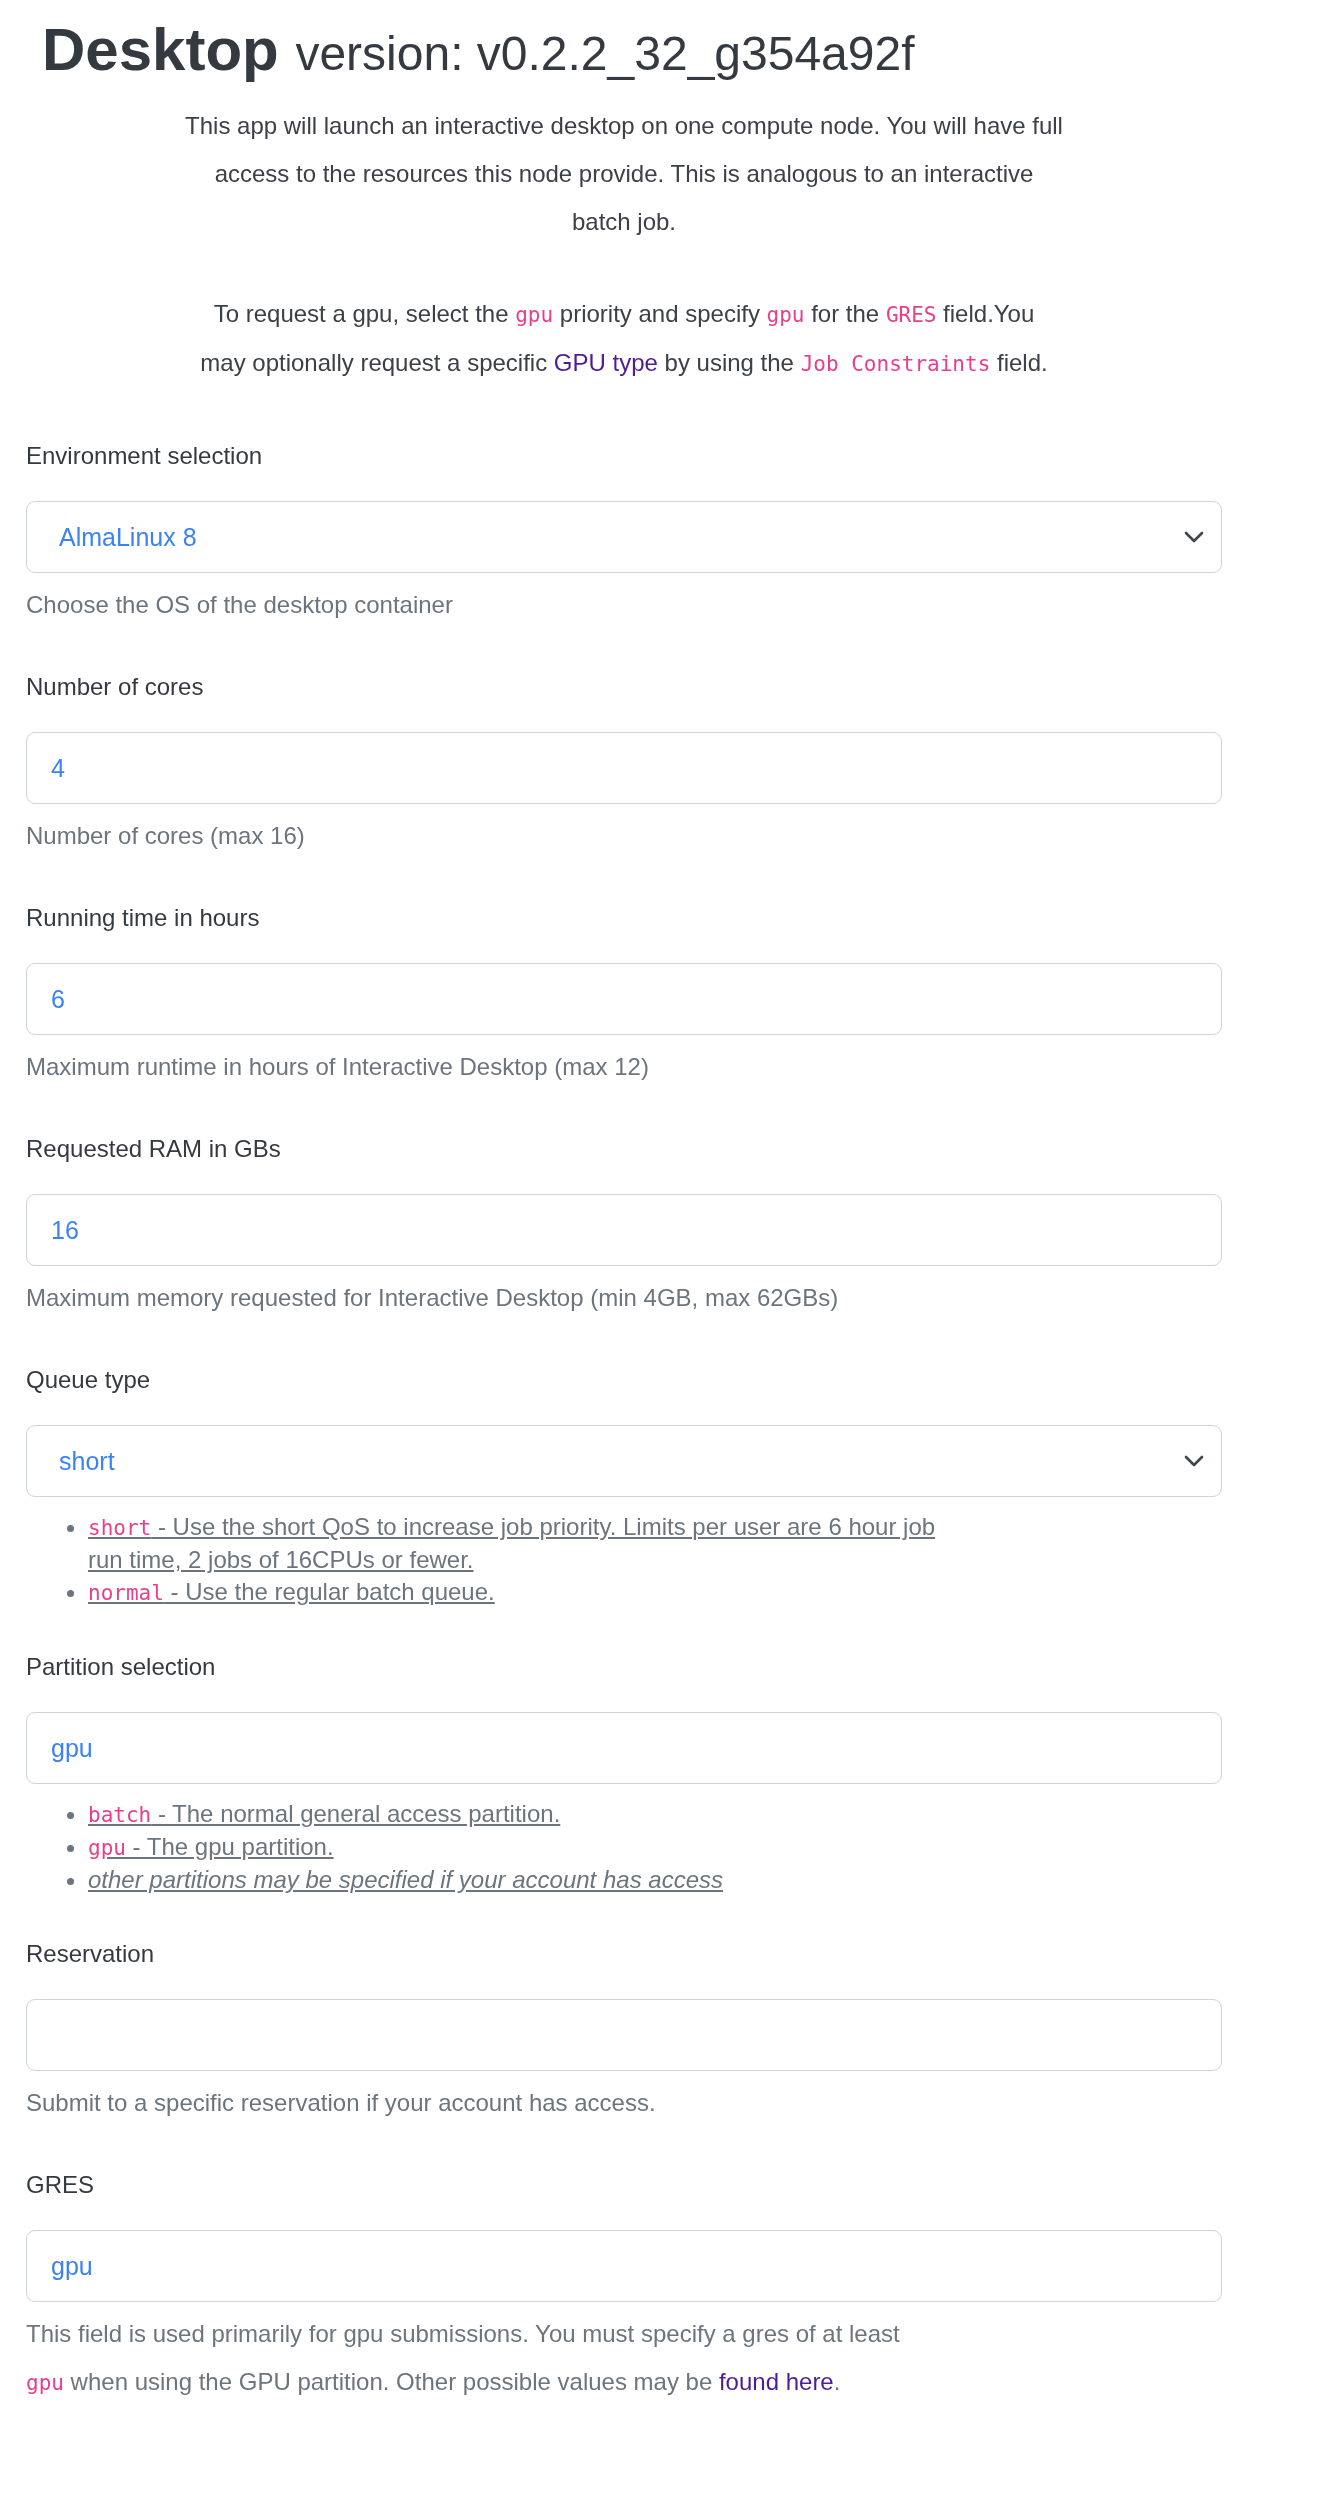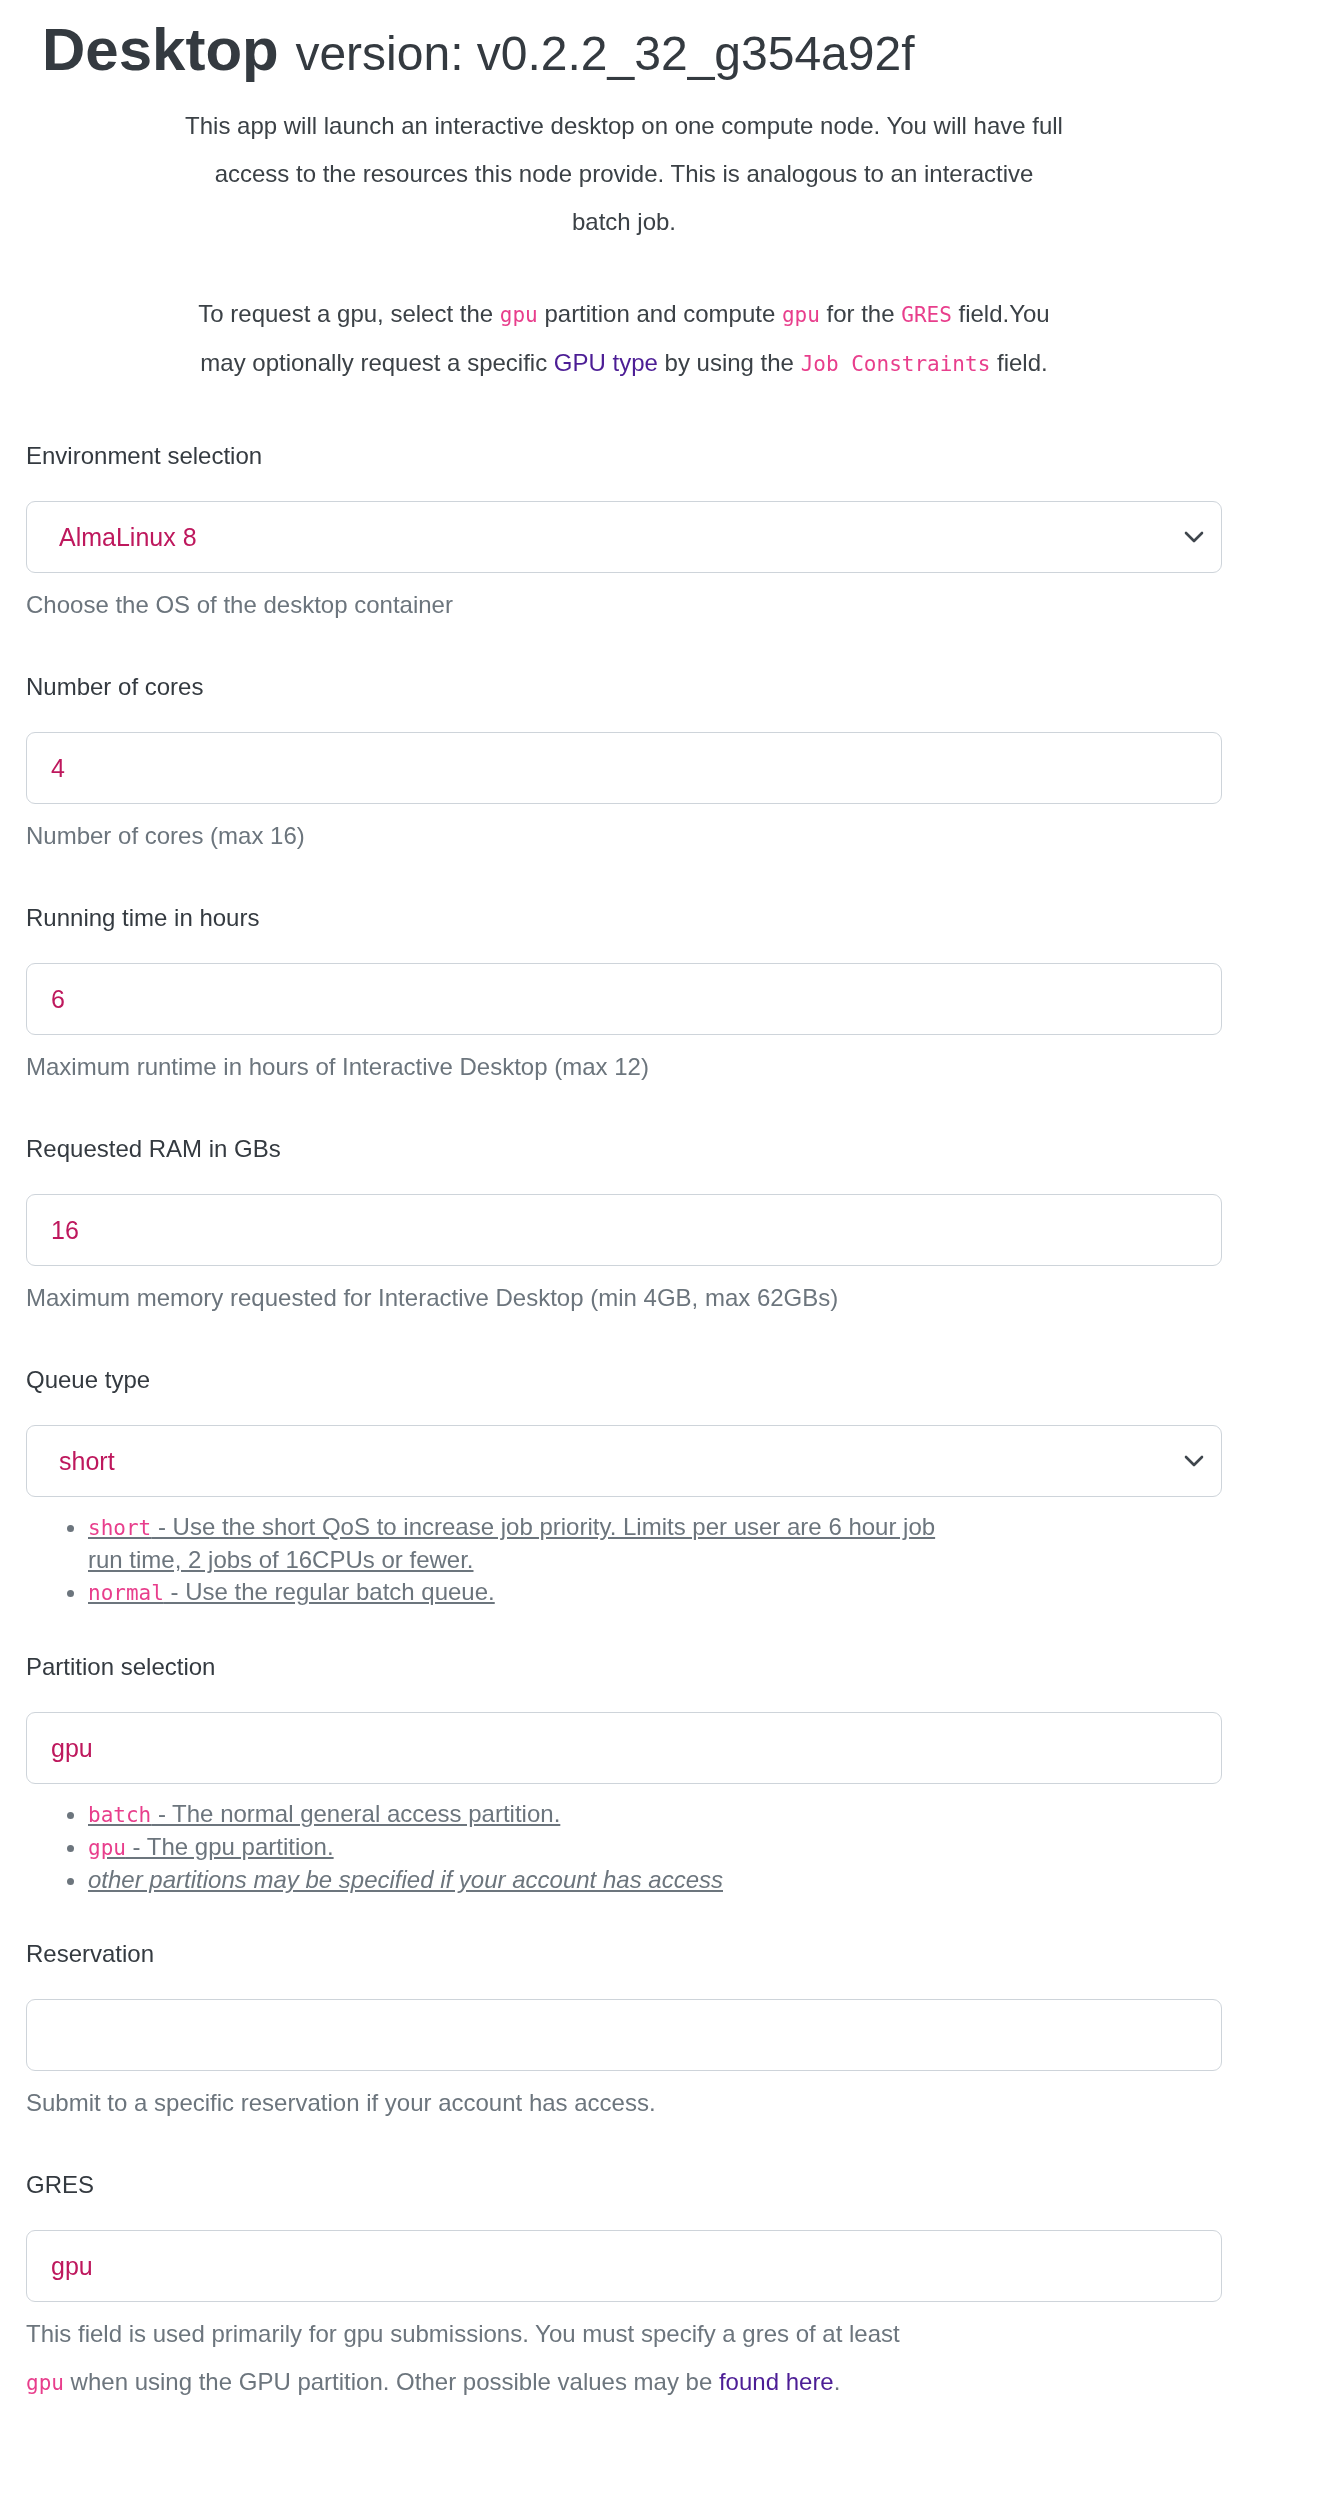--- a/index.html
+++ b/index.html
@@ -55,21 +55,21 @@
     color: #343a40;
   }
   .control-wrap { position: relative; }
   .form-control {
     display: block;
     width: 100%;
     height: 72px;
     box-sizing: border-box;
     font-family: "Liberation Sans", "DejaVu Sans", sans-serif;
     font-size: 25px;
-    color: #be185d;
+    color: #3b82f6;
     background: #ffffff;
     border: 1px solid #ced4da;
     border-radius: 9px;
     padding: 0 24px;
     outline: none;
   }
   select.form-control {
     -webkit-appearance: none;
     -moz-appearance: none;
     appearance: none;
@@ -108,21 +108,21 @@
 
   <h1 class="page-title"><span>Desktop</span> <span class="version">version: v0.2.2_32_g354a92f</span></h1>
 
   <p class="intro">
     <span class="line">This app will launch an interactive desktop on one compute node. You will have full</span>
     <span class="line">access to the resources this node provide. This is analogous to an interactive</span>
     <span class="line">batch job.</span>
   </p>
 
   <p class="intro">
-    <span class="line"><span>To request a gpu, select the </span><code class="inline-code">gpu</code><span> partition and compute </span><code class="inline-code">gpu</code><span> for the </span><code class="inline-code">GRES</code><span> field.You</span></span>
+    <span class="line"><span>To request a gpu, select the </span><code class="inline-code">gpu</code><span> priority and specify </span><code class="inline-code">gpu</code><span> for the </span><code class="inline-code">GRES</code><span> field.You</span></span>
     <span class="line"><span>may optionally request a specific </span><a class="doc-link" href="#">GPU type</a><span> by using the </span><code class="inline-code">Job Constraints</code><span> field.</span></span>
   </p>
 
   <div class="form-group">
     <label class="control-label">Environment selection</label>
     <div class="control-wrap">
       <select class="form-control">
         <option selected="">AlmaLinux 8</option>
       </select>
       <svg class="chevron-icon" width="20" height="12" viewBox="0 0 20 12">

